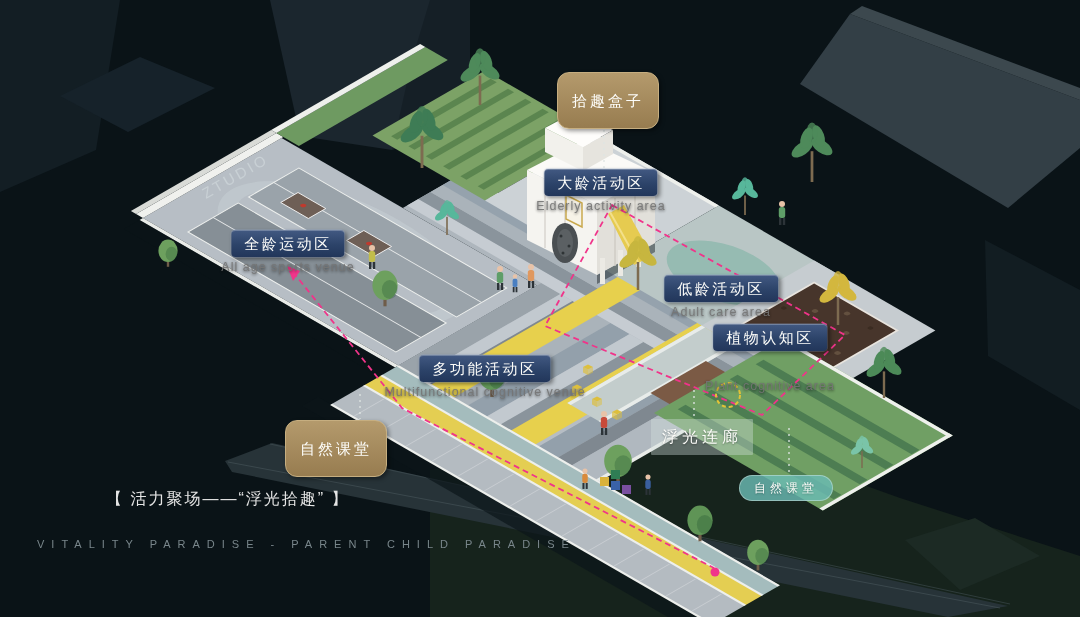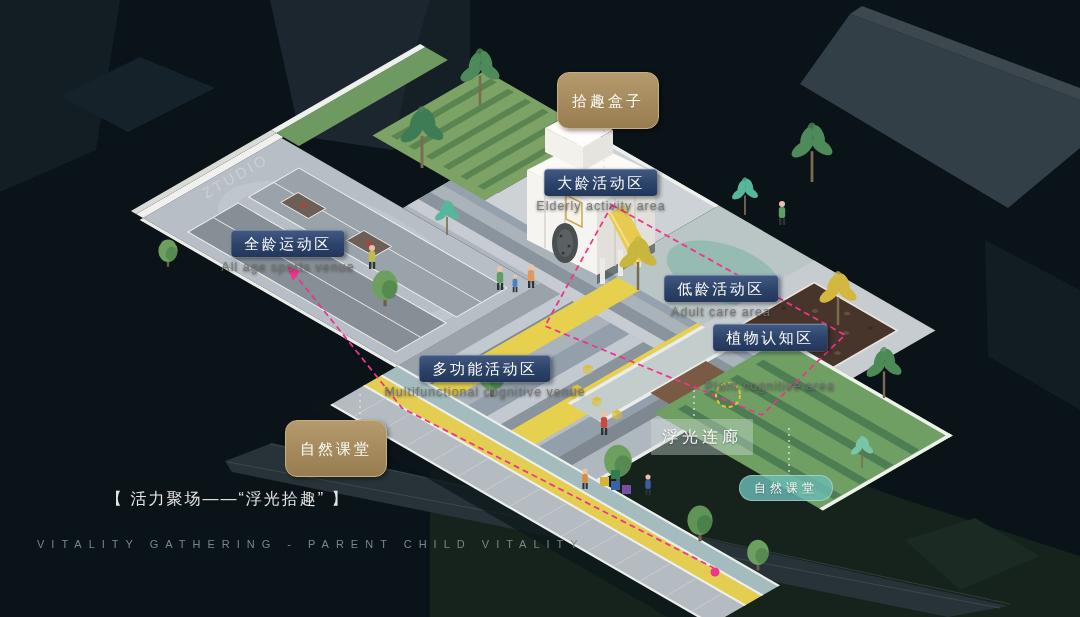--- a/index.html
+++ b/index.html
@@ -322,15 +322,15 @@
 
 <div class="label" style="left:702px;top:419px;">
   <span class="chip chip-glass">浮光连廊</span>
 </div>
 
 <div class="label" style="left:786px;top:475px;">
   <span class="chip chip-teal">自然课堂</span>
 </div>
 
 <div class="main-title">【 活力聚场——“浮光拾趣” 】</div>
-<div class="sub-title">VITALITY GATHERING - PARENT CHILD VITALITY</div>
+<div class="sub-title">VITALITY PARADISE - PARENT CHILD PARADISE</div>
 
 </div>
 
 </body></html>

